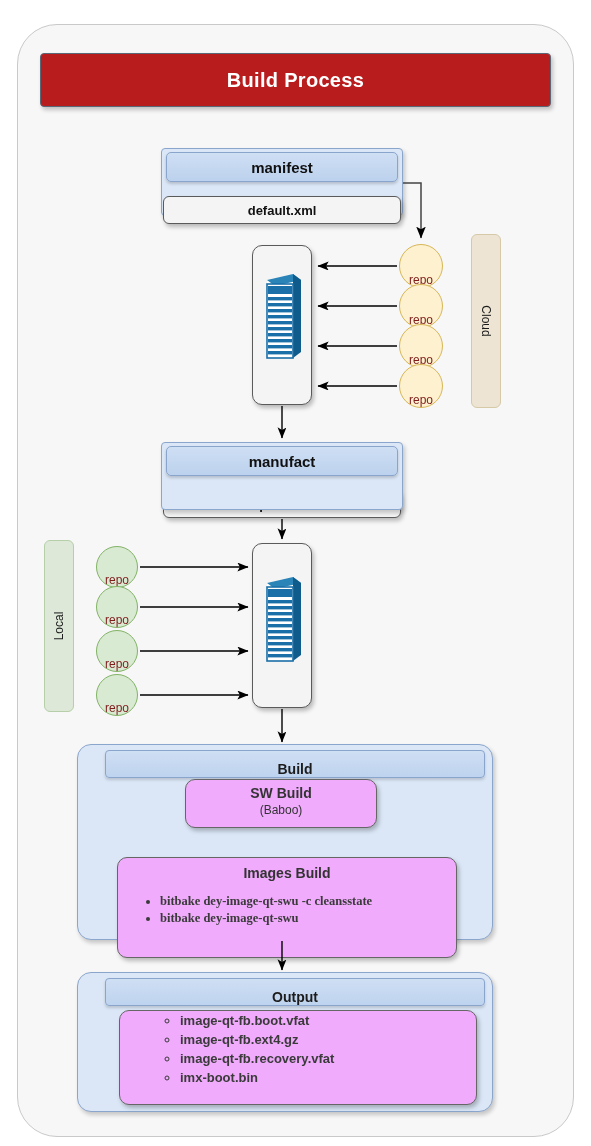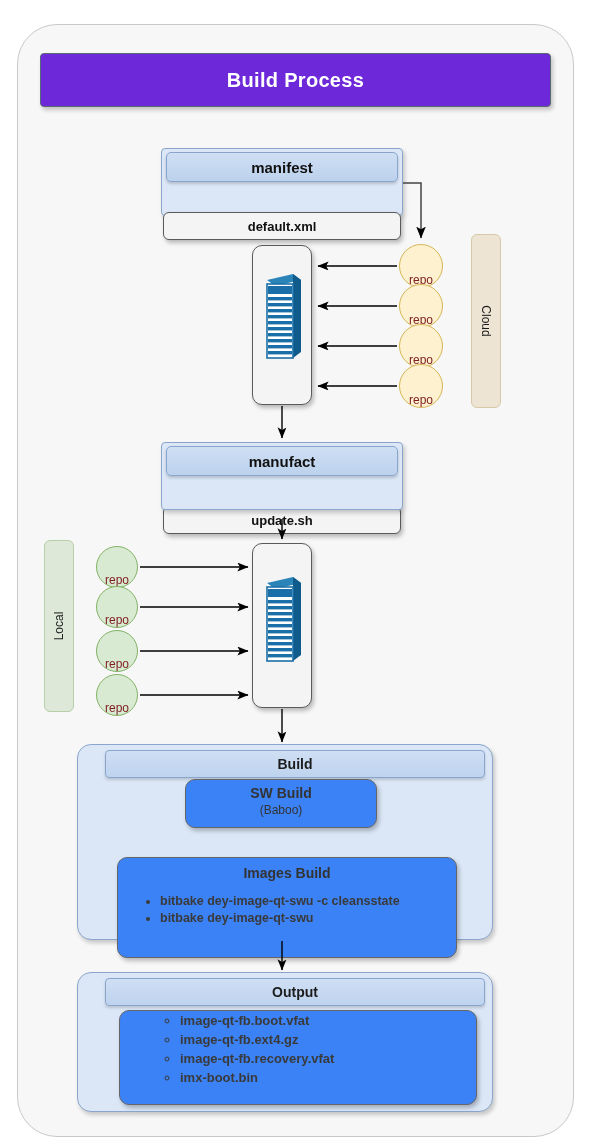--- a/index.html
+++ b/index.html
@@ -30,21 +30,21 @@
     width: 557px; height: 1113px;
     background: #f7f7f7;
     border: 1px solid #c9c9c9;
     border-radius: 40px;
   }
 
   
   #title-bar {
     left: 40px; top: 53px;
     width: 511px; height: 54px;
-    background: #6d28d9;
+    background: #b91c1c;
     border: 1px solid #5a6776;
     border-radius: 4px;
     display: flex;
     align-items: center;
     justify-content: center;
     box-shadow: 2px 3px 4px rgba(0,0,0,0.22);
   }
   #title-bar .t {
     color: #ffffff;
     font-size: 20px;
@@ -60,21 +60,21 @@
     box-shadow: 2px 3px 4px rgba(0,0,0,0.2);
   }
   .pool-head {
     position: absolute;
     left: 7px; top: 5px; right: 7px;
     height: 26px;
     background: linear-gradient(to bottom, #cfdff4 0%, #bed3ee 100%);
     border: 1px solid #89a5cb;
     border-radius: 4px;
     display: flex;
-    align-items: center;
+    align-items: flex-end;
     justify-content: center;
     box-shadow: 0 2px 3px rgba(0,0,0,0.16);
     margin-left: 20px;
   }
   .pool-head .t {
     font-size: 14px;
     font-weight: bold;
     color: #1c1c1c;
   }
 
@@ -104,21 +104,20 @@
   }
   .grp-item {
     position: absolute;
     background: #f4f4f4;
     border: 1px solid #5a5a5a;
     border-radius: 6px;
     display: flex;
     align-items: center;
     justify-content: center;
     box-shadow: 2px 3px 4px rgba(0,0,0,0.25);
-    margin-top: 16px;
   }
   .grp-item .t {
     font-size: 13px;
     font-weight: bold;
     color: #111;
   }
 
   
   .wbox {
     background: #f4f4f4;
@@ -159,21 +158,21 @@
     width: 591px; height: 1146px;
     pointer-events: none;
   }
 
   
   .server-ico { position: absolute; }
 
   
   .inner {
     position: absolute;
-    background: #3b82f6;
+    background: #f0abfc;
     border: 1px solid #666;
     border-radius: 10px;
     box-shadow: 2px 3px 4px rgba(0,0,0,0.25);
   }
   .inner-title {
     text-align: center;
     font-size: 14px;
     font-weight: bold;
     color: #333;
   }
@@ -185,20 +184,21 @@
   ul.blist {
     margin: 0;
     padding: 0 0 0 42px;
     list-style-type: disc;
   }
   ul.blist li {
     font-size: 12.5px;
     font-weight: bold;
     color: #3a3a3a;
     line-height: 17px;
+    font-family: Liberation Serif, serif;
   }
   ul.clist {
     margin: 0;
     padding: 0 0 0 60px;
     list-style-type: circle;
   }
   ul.clist li {
     font-size: 13px;
     color: #3a3a3a;
     line-height: 19px;

